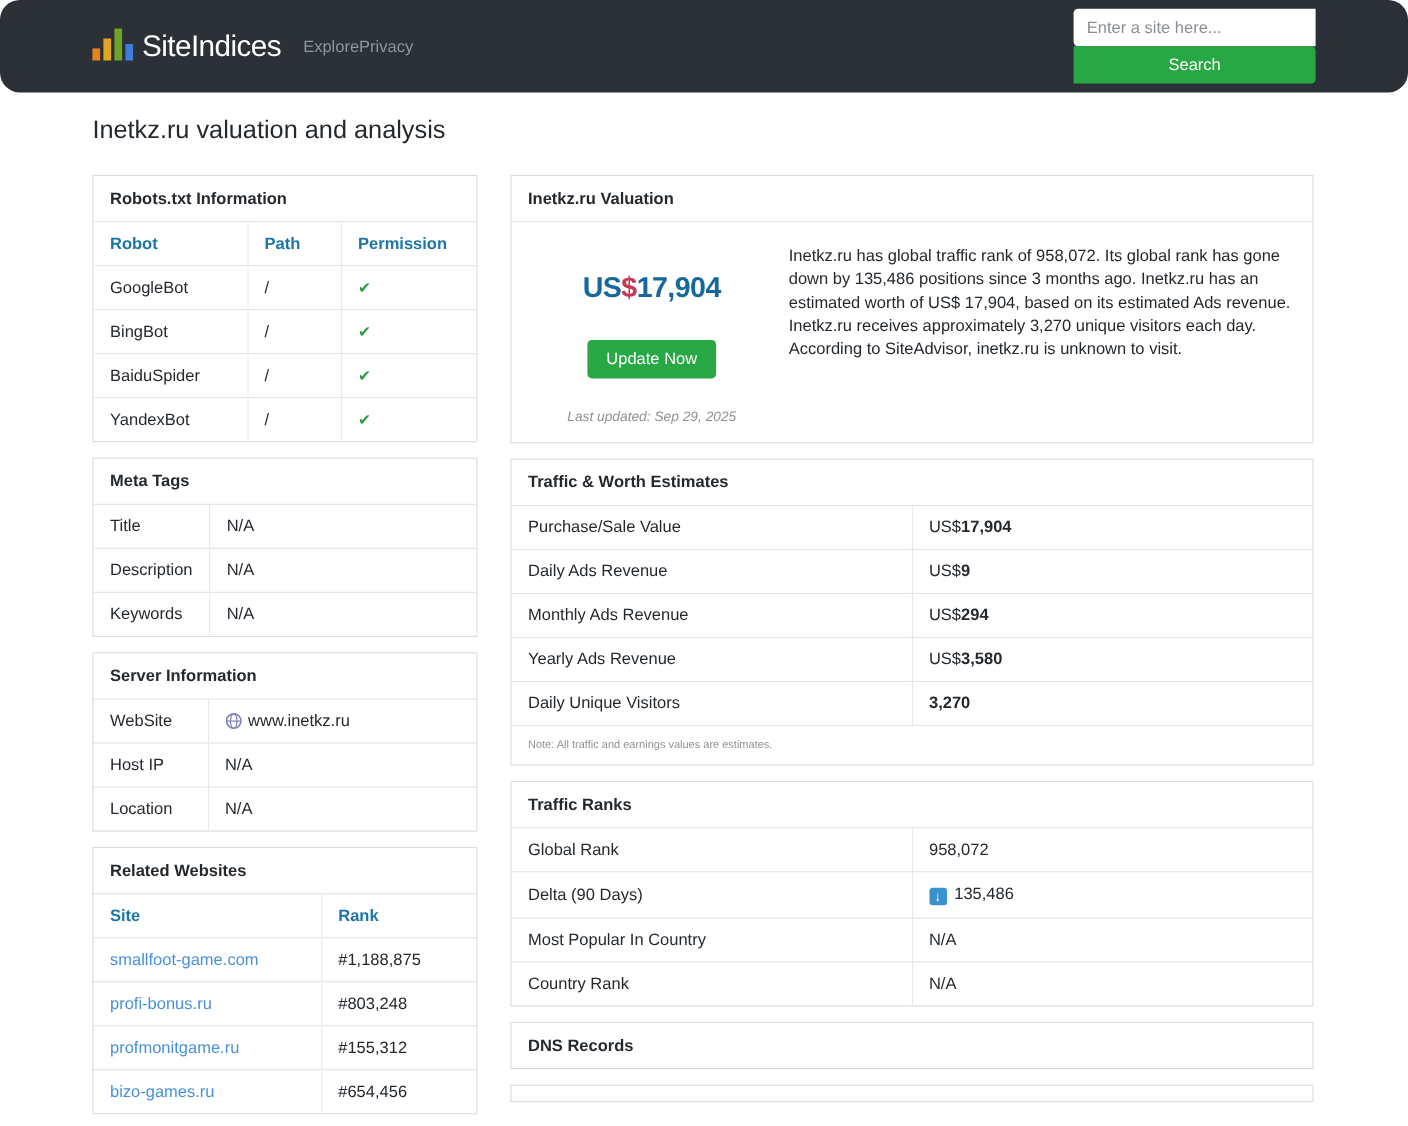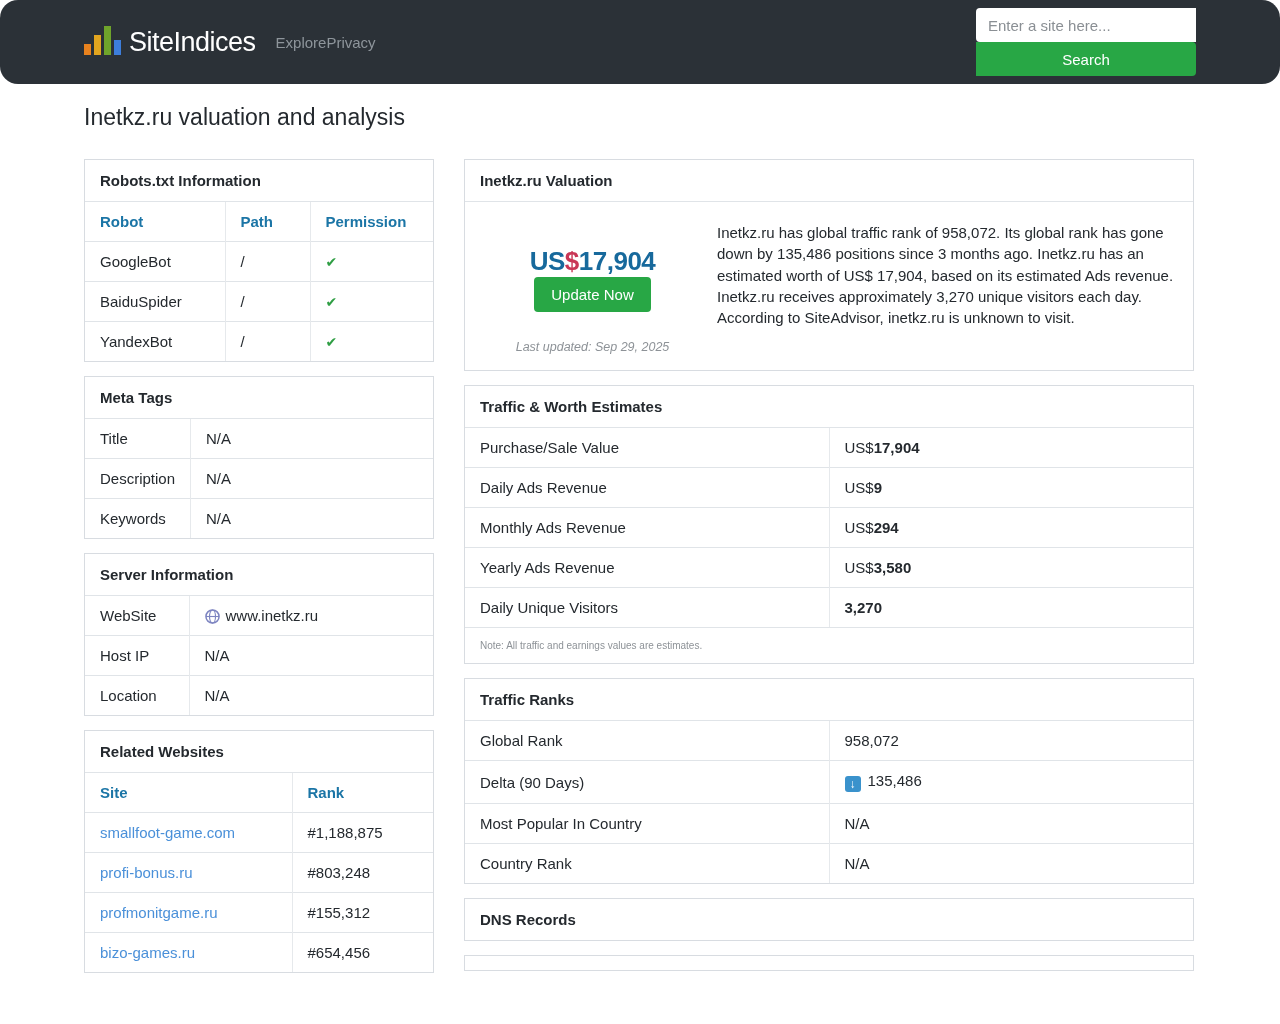--- a/index.html
+++ b/index.html
@@ -45,21 +45,21 @@
   .check { color:#2f9e44; font-size:14px; }
   .label-col { width:104px; }
   .val-bold { font-weight:700; }
 
   
   .v-title { border-bottom:1px solid #e0e4e8; }
   .v-body { display:flex; padding:20px 15px 16px; }
   .v-left { width:225px; flex-shrink:0; text-align:center; padding-top:24px; }
   .v-worth { font-size:26px; font-weight:700; color:#17699c; letter-spacing:-0.5px; }
   .v-worth .cur { color:#c93756; }
-  .update-btn { background:#28a745; color:#fff; border:none;
+  .update-btn { margin-top:32px; background:#28a745; color:#fff; border:none;
     font-size:15px; padding:9px 17px; border-radius:4px; cursor:pointer;
     font-family:"Liberation Sans",sans-serif; }
   .v-updated { margin-top:28px; font-style:italic; color:#8d9297; font-size:12.5px; }
   .v-desc { flex:1; font-size:15px; line-height:1.42; color:#24292e; padding:0 2px 0 12px; }
 
   .half-col { width:50%; }
   .panel-note { border-top:1px solid #e0e4e8; padding:12px 15px; color:#8d9297; font-size:10px; }
 
   .delta-icon { display:inline-block; width:16px; height:16px; background:#3a92cc;
     border-radius:3px; color:#fff; font-size:12px; font-weight:700; line-height:16px;
@@ -111,20 +111,25 @@
               <th>Permission</th>
             </tr>
           </thead>
           <tbody>
             <tr>
               <td>GoogleBot</td>
               <td>/</td>
               <td><span class="check">✔</span></td>
             </tr>
             <tr>
+              <td>BingBot</td>
+              <td>/</td>
+              <td><span class="check">✔</span></td>
+            </tr>
+            <tr>
               <td>BaiduSpider</td>
               <td>/</td>
               <td><span class="check">✔</span></td>
             </tr>
             <tr>
               <td>YandexBot</td>
               <td>/</td>
               <td><span class="check">✔</span></td>
             </tr>
           </tbody>

